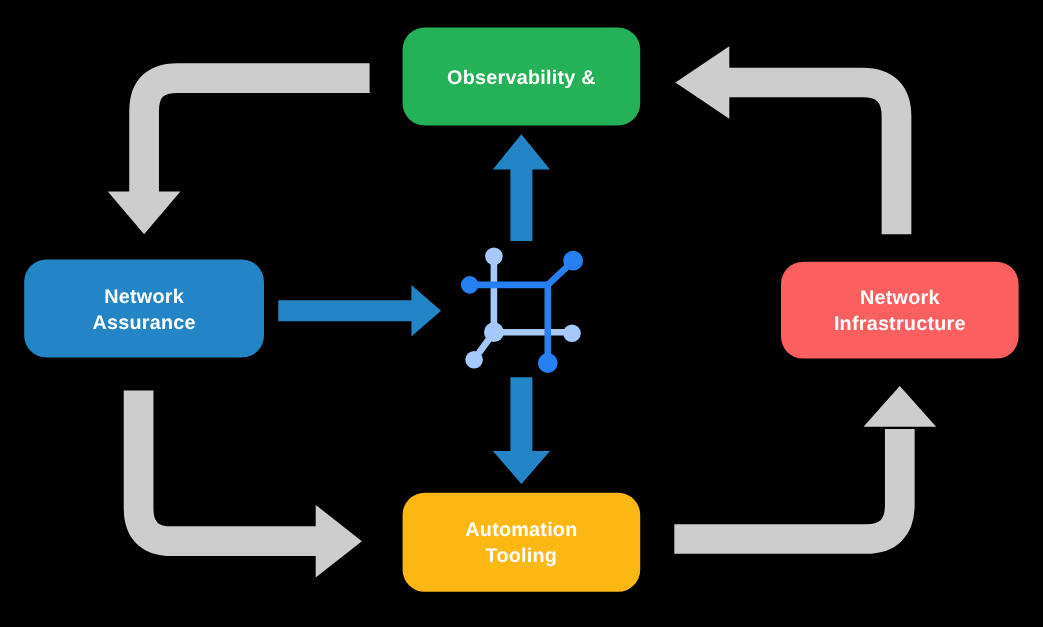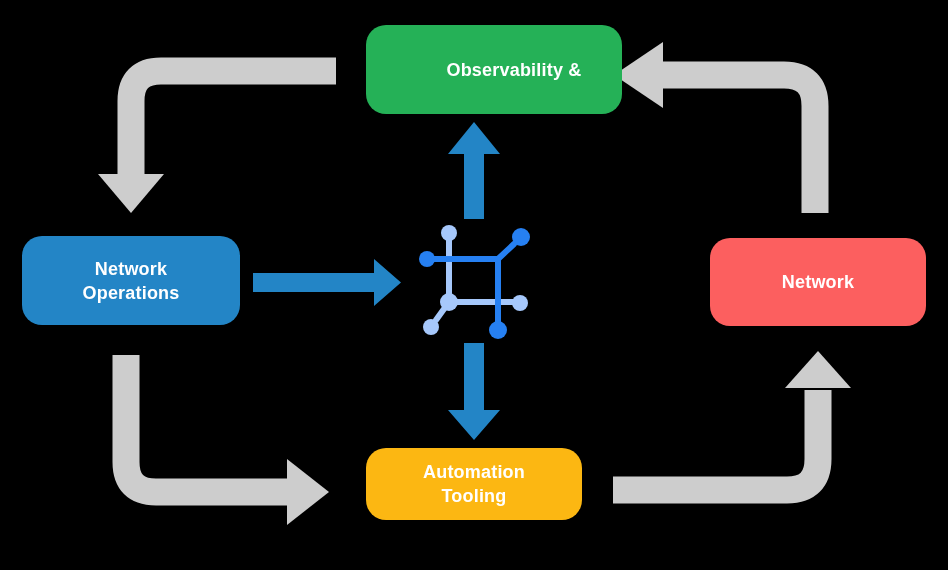--- a/index.html
+++ b/index.html
@@ -31,21 +31,21 @@
     color: #ffffff;
     font-size: 18px;
     font-weight: 700;
     line-height: 24px;
     letter-spacing: 0.2px;
   }
   .node span { display: block; }
   .node-observability        { left: 366px; top: 25px;  width: 216px; height: 89px; background: #25b157; }
   .node-network-operations   { left: 22px;  top: 236px; width: 218px; height: 89px; background: #2385c6; }
   .node-network-infrastructure { left: 710px; top: 238px; width: 216px; height: 88px; background: #fc5f5f; }
-  .node-automation-tooling   { left: 366px; top: 448px; width: 216px; height: 72px; background: #fcb712; }
+  .node-automation-tooling   { left: 366px; top: 448px; width: 216px; height: 90px; background: #fcb712; }
 </style>
 </head>
 <body>
 
 <div class="canvas">
 
   <svg class="layer" width="948" height="570" viewBox="0 0 948 570">
 
     <g>
       <path d="M336 71 L161 71 Q131 71 131 101 L131 176" fill="none" stroke-width="27" stroke="#cdcdcd"></path>
@@ -99,31 +99,32 @@
         <line x1="498" y1="259" x2="514" y2="244"></line>
       </g>
       <g stroke="none" fill="#2680f2">
         <circle cx="427" cy="259" r="8"></circle>
         <circle cx="498" cy="330" r="9"></circle>
         <circle cx="521" cy="237" r="9"></circle>
       </g>
     </g>
   </svg>
 
-  <div class="node node-observability" style="background-color: rgb(37, 177, 87); padding-left: 40px;">
+  <div class="node node-observability" style="background-color: rgb(37, 177, 87);">
     <span>Observability &amp;</span>
   </div>
 
   <div class="node node-network-operations" style="background-color: rgb(35, 133, 198);">
     <span>Network</span>
-    <span>Operations</span>
+    <span>Assurance</span>
   </div>
 
   <div class="node node-network-infrastructure" style="background-color: rgb(252, 95, 95);">
     <span>Network</span>
+    <span>Infrastructure</span>
   </div>
 
   <div class="node node-automation-tooling" style="background-color: rgb(252, 183, 18);">
     <span>Automation</span>
     <span>Tooling</span>
   </div>
 
 </div>
 
 </body></html>

